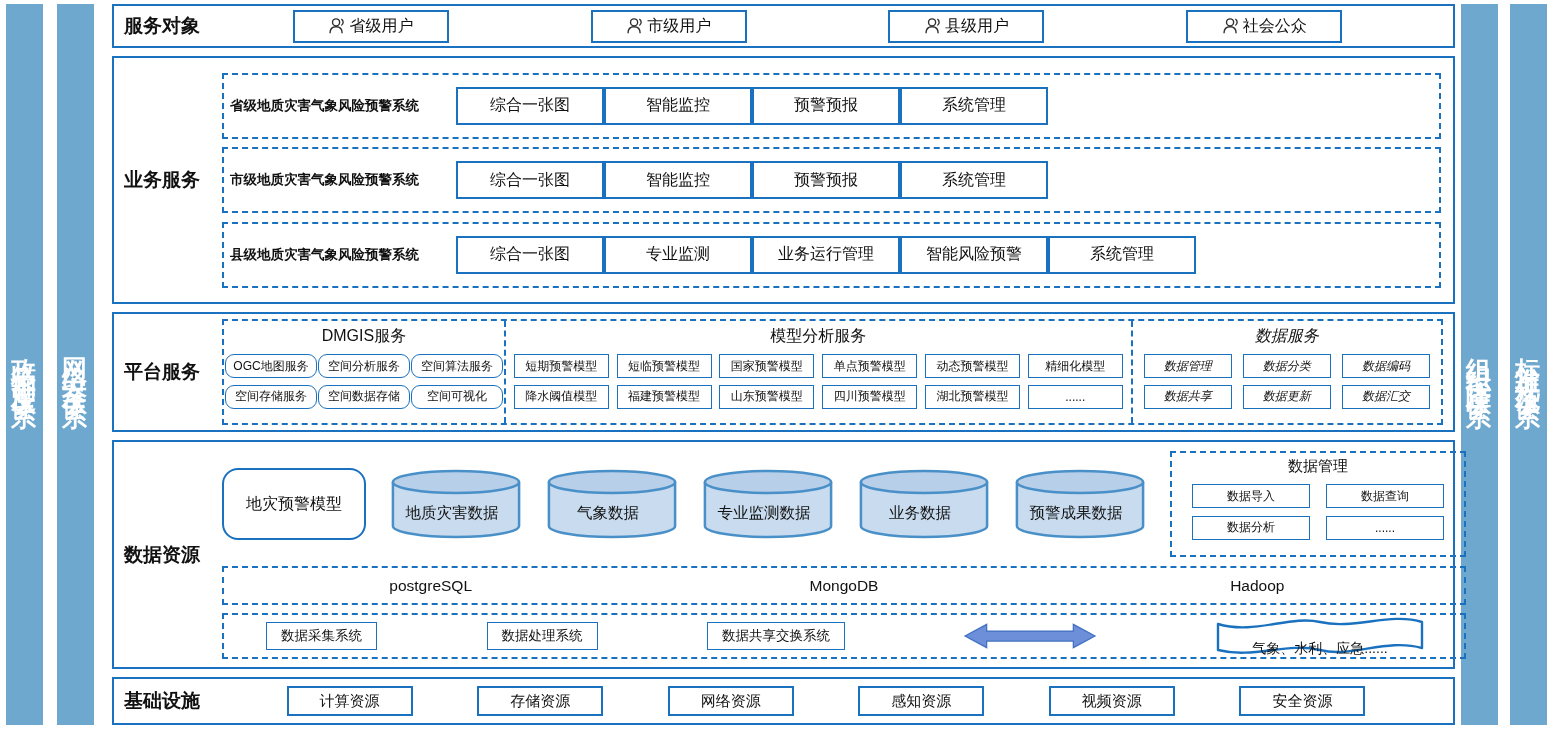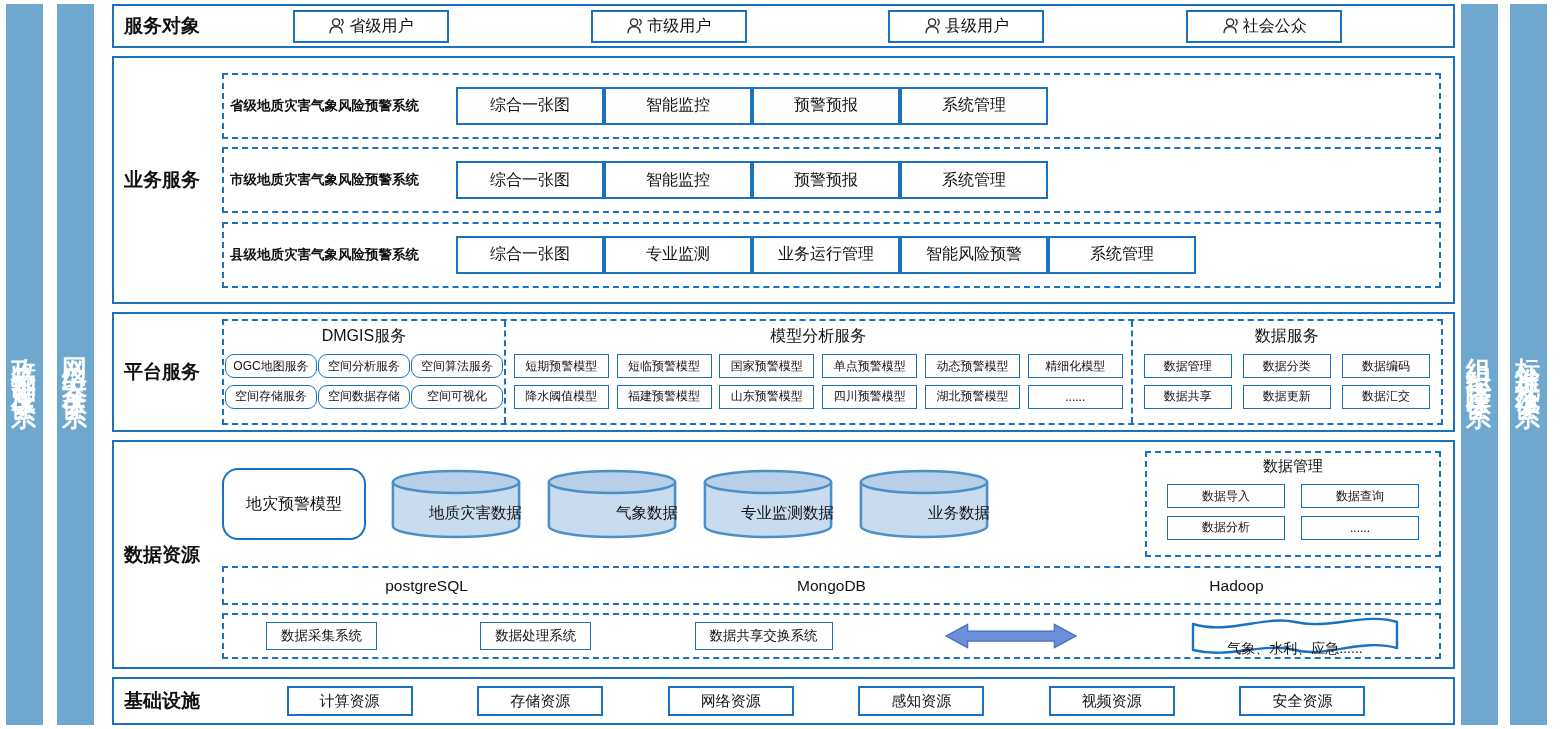--- a/index.html
+++ b/index.html
@@ -32,36 +32,36 @@
   .biz-name { width:232px; flex-shrink:0; font-weight:bold; font-size:13.5px; padding-left:6px; }
   .biz-mods { flex:1; display:flex; justify-content:flex-start; align-items:center; }
   .mod { width:148px; height:38px; border:2px solid #1a71bf; background:#fff; display:flex;
          align-items:center; justify-content:center; font-size:16px; }
 
   
   .sec-pf { height:120px; }
   .pf-outer { flex:1; height:106px; margin-right:10px; border:2px dashed #1a71bf; display:flex; }
   .pf-group { display:flex; flex-direction:column; padding:3px 0 8px; }
   .pf-group + .pf-group { border-left:2px dashed #1a71bf; }
-  .pf-g1 { width:23%; } .pf-g2 { width:51.5%; } .pf-g3 { width:25.5%; }
+  .pf-g1 { width:23%; } .pf-g2 { width:51.5%; } .pf-g3 { width:25.5%;font-style:italic; }
   .pf-title { text-align:center; font-size:16px; height:24px; line-height:24px; }
   .pf-grid { flex:1; display:flex; flex-wrap:wrap; justify-content:space-evenly; align-content:space-evenly; }
   .pf-box { height:24px; border:1.5px solid #1a71bf; background:#fff; display:flex; align-items:center;
             justify-content:center; font-size:12px; }
   .pf-g1 .pf-box { width:92px;border-radius:9px; } .pf-g2 .pf-box { width:95px; } .pf-g3 .pf-box { width:88px; }
 
   
   .sec-data { height:229px; }
   .data-col { flex:1; display:flex; flex-direction:column; gap:8px; padding:8px 12px 8px 0; height:100%; }
   .dr1 { display:flex; align-items:center; gap:24px; height:112px; }
   .model-box { width:144px; height:72px; border:2.5px solid #1a71bf; border-radius:16px; background:#fff;
                display:flex; align-items:center; justify-content:center; font-size:16px; }
   .cyl { position:relative; width:132px; height:70px; flex-shrink:0; }
   .cyl svg { position:absolute; inset:0; width:100%; height:100%; }
-  .cyl span { position:absolute; left:0; right:0; top:34px; text-align:right; font-size:15.5px; }
+  .cyl span { position:absolute; left:0; right:8px; top:34px; text-align:center; font-size:15.5px; }
   .mgmt { margin-left:auto; width:296px; height:106px; border:2px dashed #1a71bf; display:flex;
           flex-direction:column; padding:2px 4px 8px; }
   .mgmt-title { text-align:center; font-size:15px; height:22px; line-height:22px; }
   .mgmt-grid { flex:1; display:flex; flex-wrap:wrap; justify-content:space-evenly; align-content:space-evenly; }
   .mgmt-box { width:118px; height:24px; border:1.5px solid #1a71bf; background:#fff; display:flex;
               align-items:center; justify-content:center; font-size:12px; }
   .dr2 { border:2px dashed #1a71bf; height:40px; display:flex; align-items:center; }
   .dr2 span { flex:1; text-align:center; font-size:15.5px; }
   .dr3 { border:2px dashed #1a71bf; height:46px; display:flex; align-items:center;
          justify-content:space-between; padding:0 38px 0 42px; }
@@ -251,20 +251,27 @@
               </svg>
             <span>专业监测数据</span>
           </div>
           <div class="cyl">
             <svg viewBox="0 0 136 70" preserveAspectRatio="none">
                 <path d="M3,13 v44 a65,11 0 0 0 130,0 v-44" fill="#c9dcef" stroke="#4a90c8" stroke-width="2.6"></path>
                 <ellipse cx="68" cy="13" rx="65" ry="11" fill="#b7cfe8" stroke="#4a90c8" stroke-width="2.6"></ellipse>
               </svg>
             <span>业务数据</span>
           </div>
+          <div class="cyl">
+            <svg viewBox="0 0 136 70" preserveAspectRatio="none">
+                <path d="M3,13 v44 a65,11 0 0 0 130,0 v-44" fill="#c9dcef" stroke="#4a90c8" stroke-width="2.6"></path>
+                <ellipse cx="68" cy="13" rx="65" ry="11" fill="#b7cfe8" stroke="#4a90c8" stroke-width="2.6"></ellipse>
+              </svg>
+            <span>预警成果数据</span>
+          </div>
 
           <div class="mgmt">
             <div class="mgmt-title">数据管理</div>
             <div class="mgmt-grid">
               <div class="mgmt-box">数据导入</div>
               <div class="mgmt-box">数据查询</div>
               <div class="mgmt-box">数据分析</div>
               <div class="mgmt-box">......</div>
             </div>
           </div>

